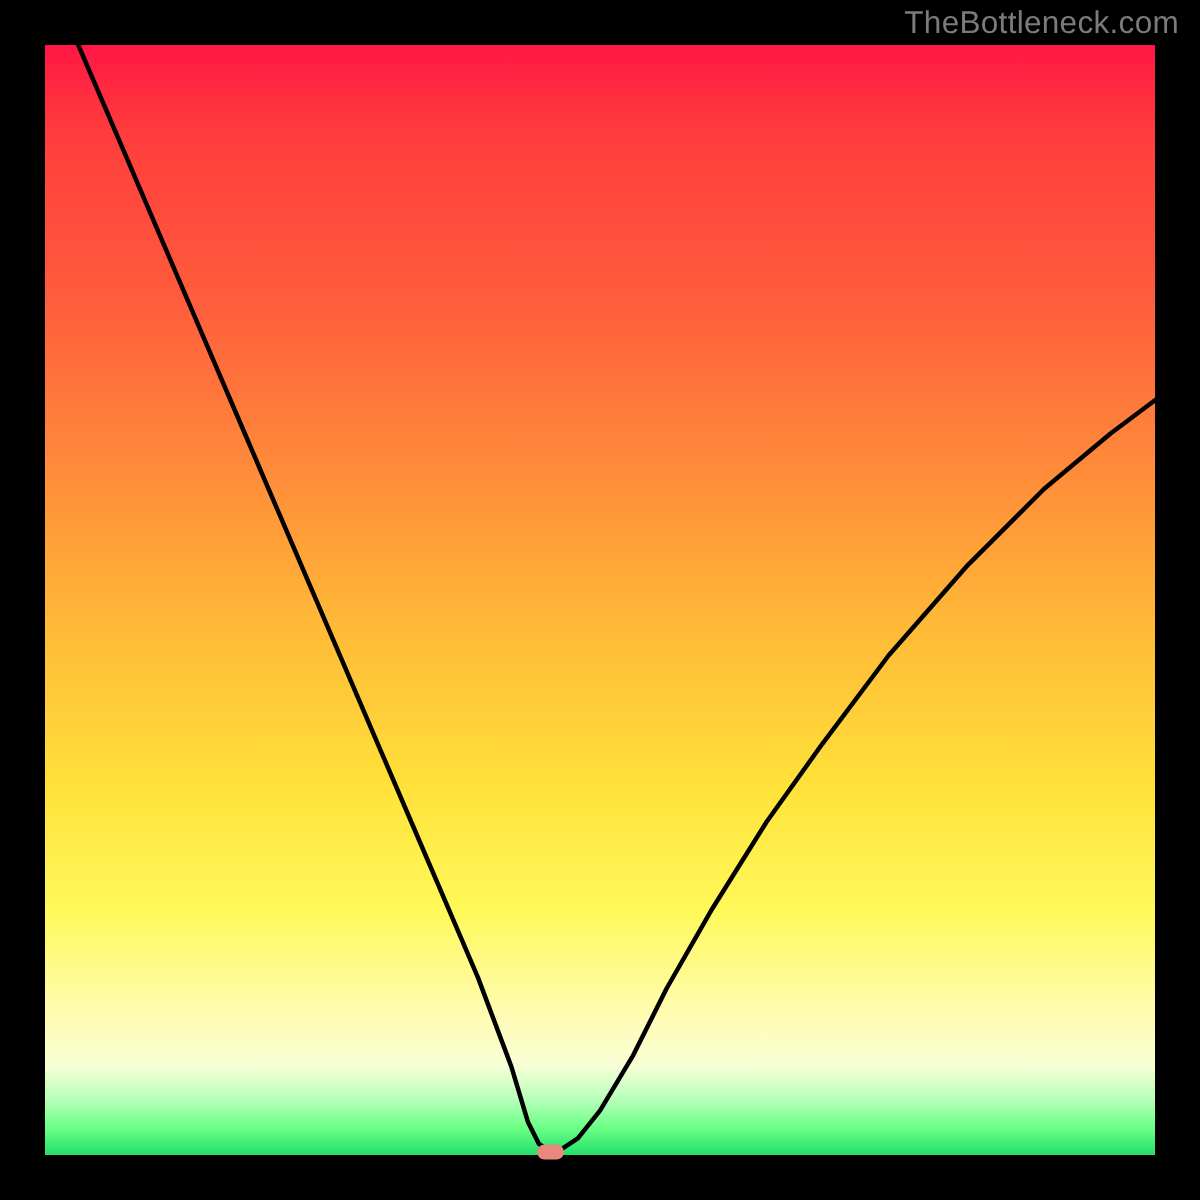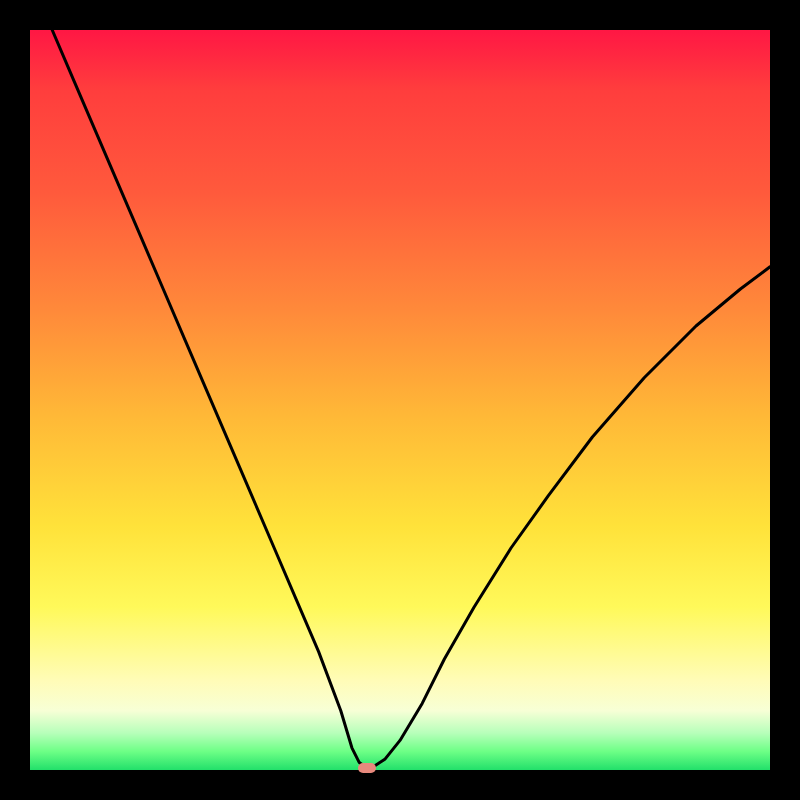--- a/index.html
+++ b/index.html
@@ -65,18 +65,19 @@
     height: 10px;
     border-radius: 5px;
     background: #e8897d;
     z-index: 4;
   }
 </style>
 </head>
 <body>
 
 <div class="outer">
+  <div class="watermark">TheBottleneck.com</div>
   <div class="plot-area"></div>
   <svg class="curve" viewBox="0 0 740 740" preserveAspectRatio="none">
     <path id="curve-path" fill="none" stroke="#000000" stroke-width="3" stroke-linecap="round" stroke-linejoin="round" d="M22.20 0.00 L44.40 51.80 L66.60 103.60 L88.80 155.40 L111.00 207.20 L133.20 259.00 L155.40 310.80 L177.60 362.60 L199.80 414.40 L222.00 466.20 L244.20 518.00 L266.40 569.80 L288.60 621.60 L310.80 680.80 L321.90 717.80 L329.30 732.60 L336.70 737.78 L344.10 736.30 L355.20 728.90 L370.00 710.40 L392.20 673.40 L414.40 629.00 L444.00 577.20 L481.00 518.00 L518.00 466.20 L562.40 407.00 L614.20 347.80 L666.00 296.00 L710.40 259.00 L740.00 236.80"></path>
   </svg>
   <div id="marker" class="marker" style="left: 357.7px; top: 762.78px; background: rgb(232, 137, 125);"></div>
 </div>
 
 </body></html>

